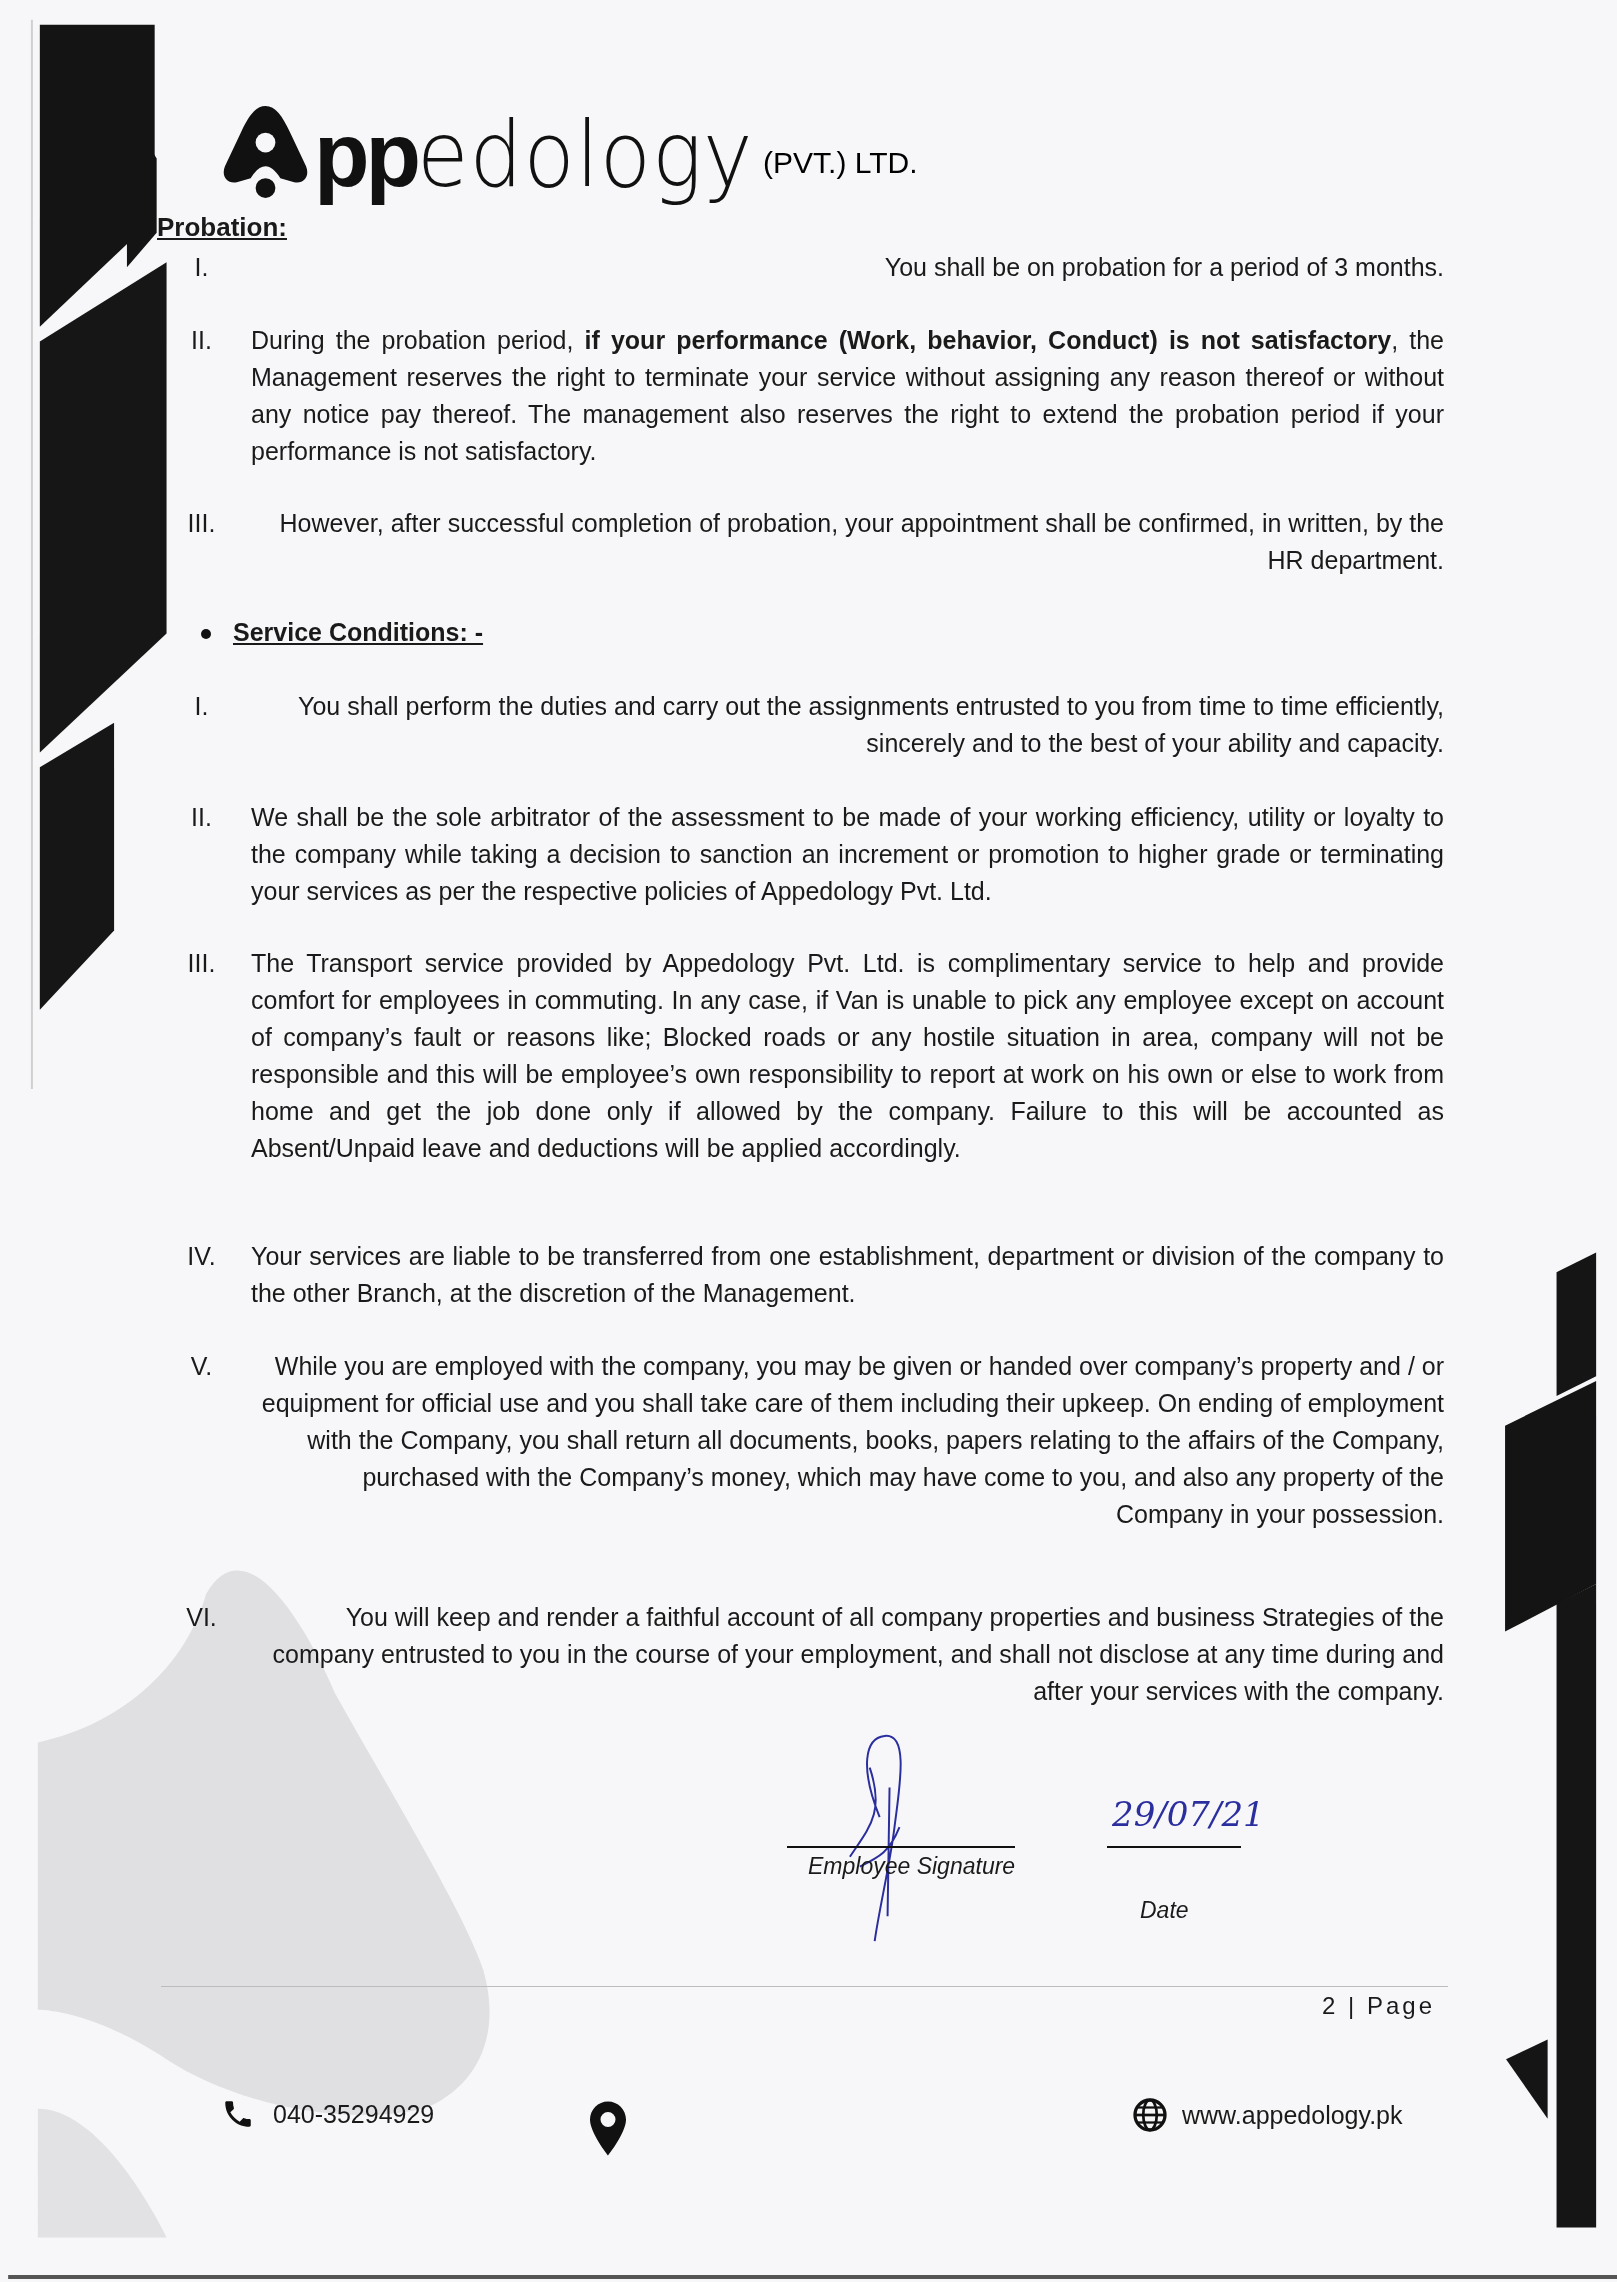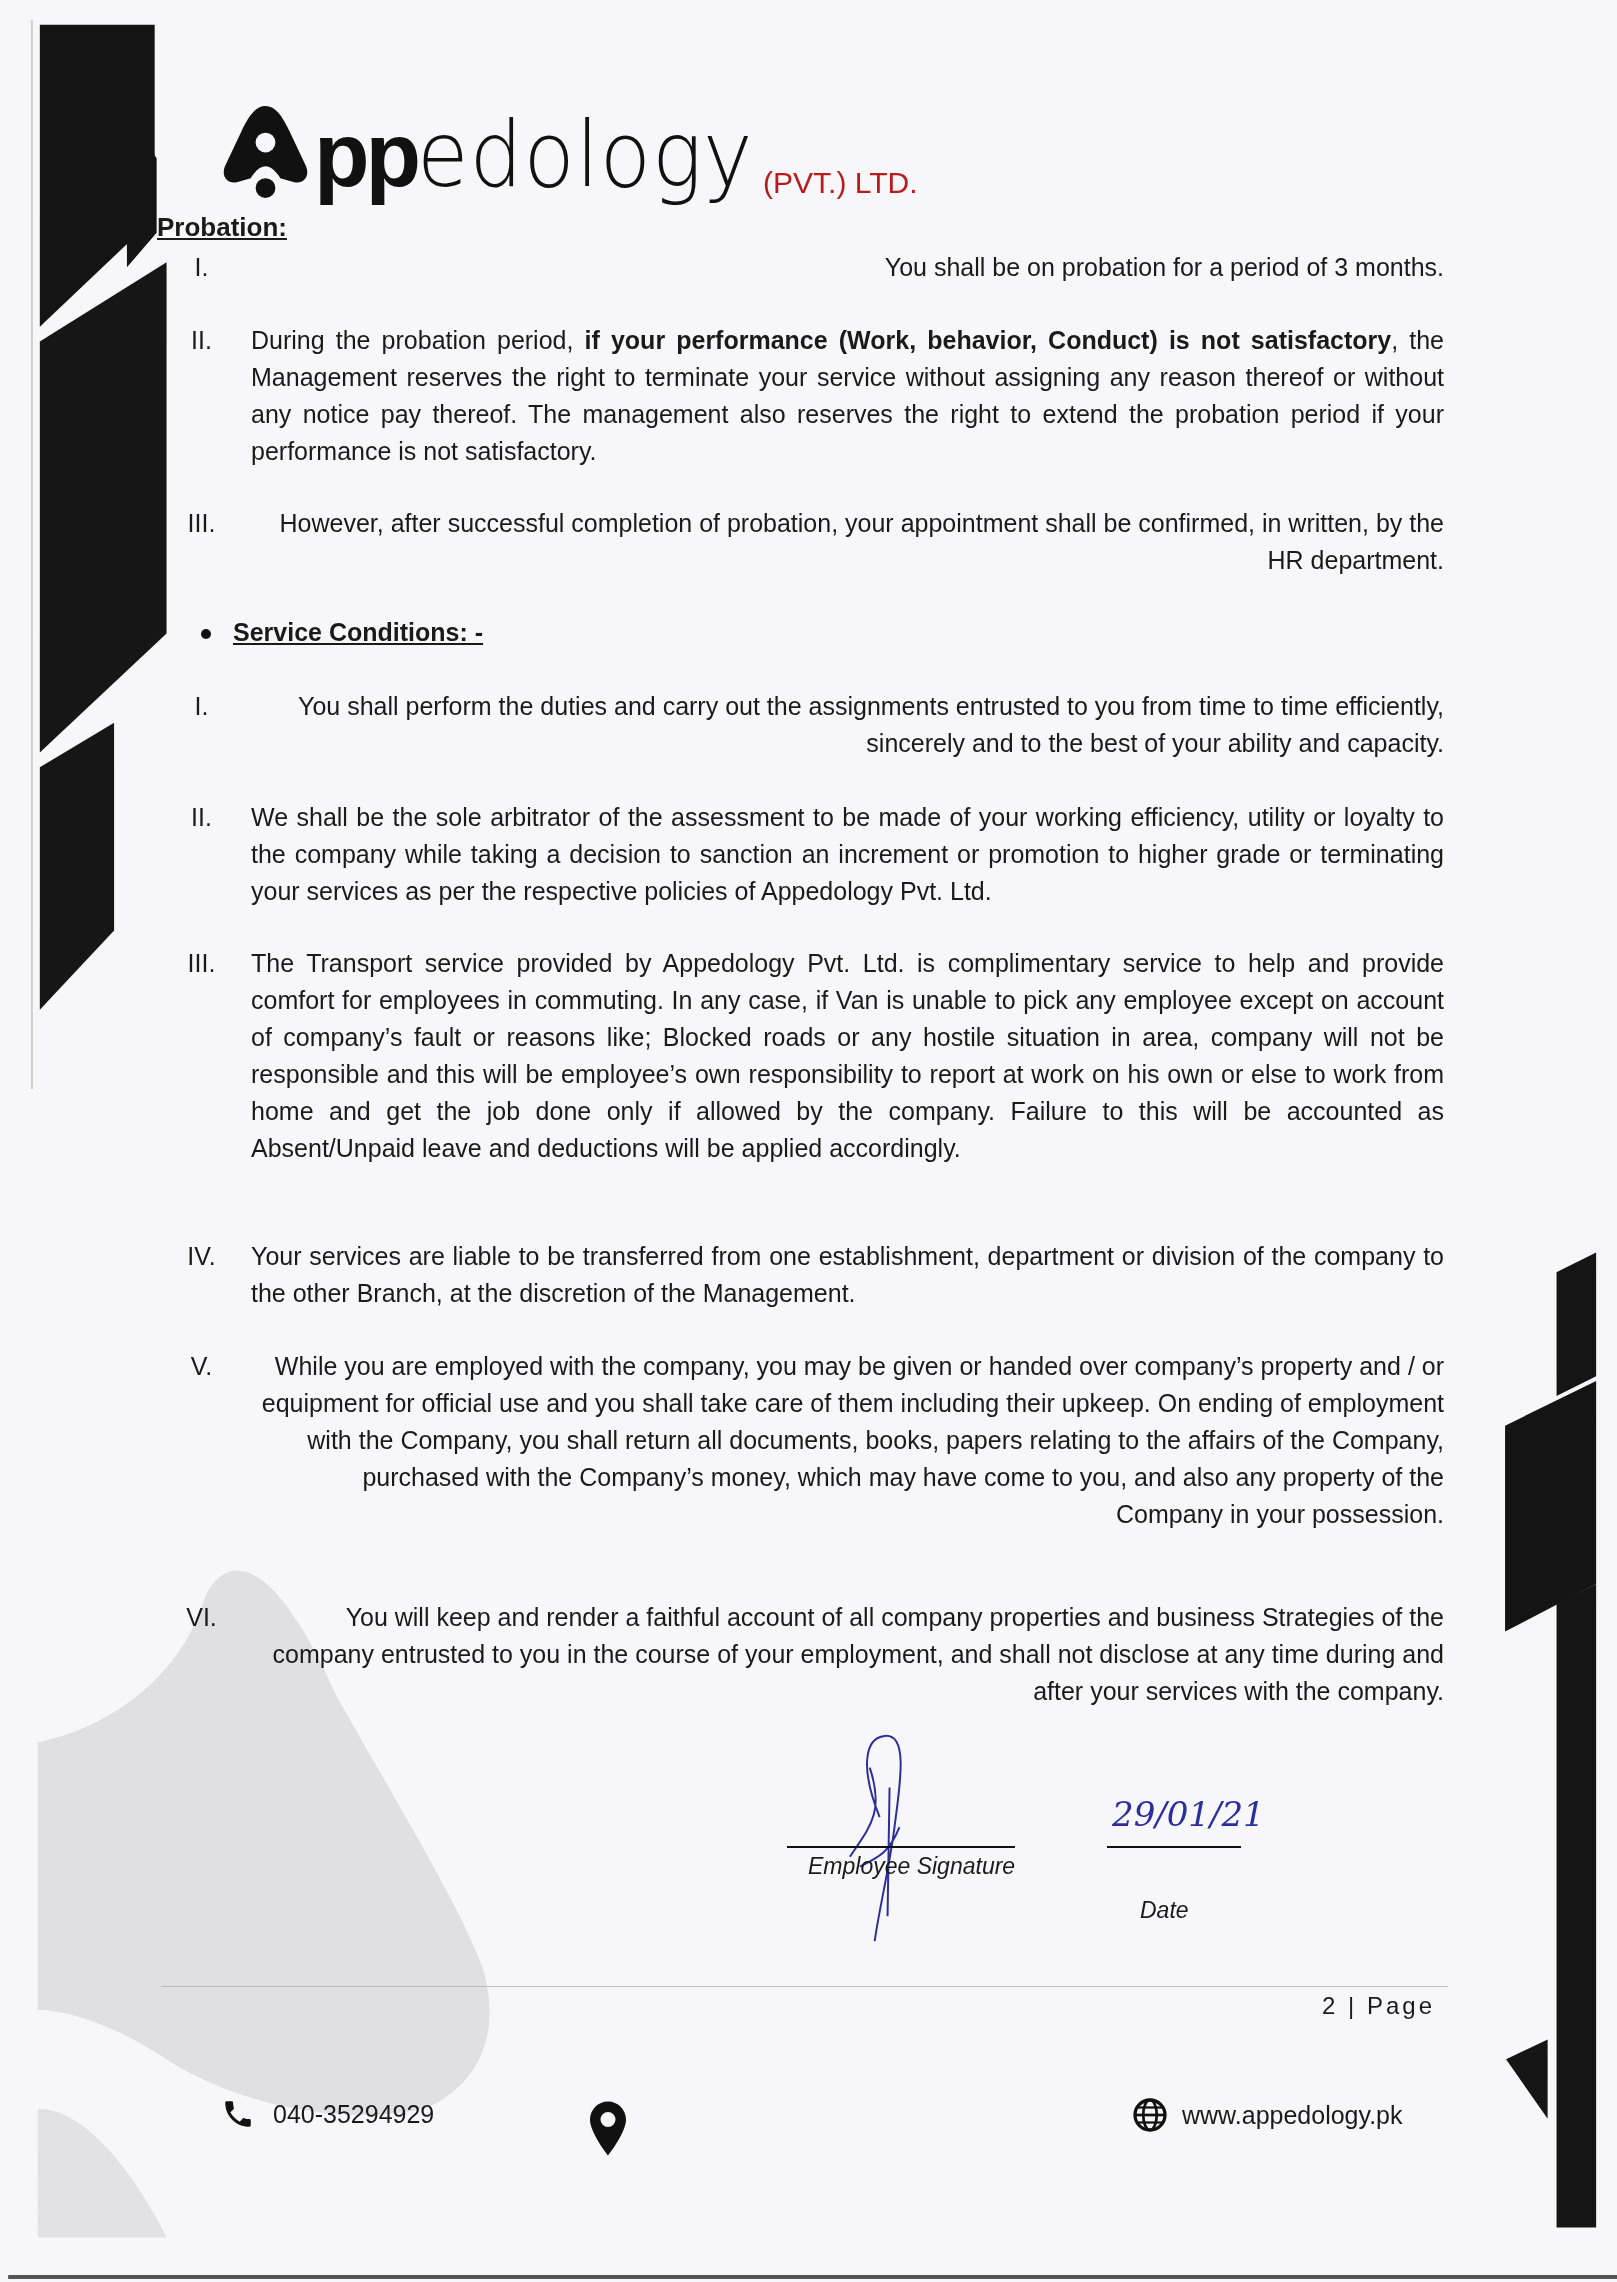--- a/index.html
+++ b/index.html
@@ -8,21 +8,21 @@
     background:#f7f7f9;
     font-family:"Liberation Sans", "DejaVu Sans", sans-serif;
     color:#1a1a1a;
   }
   .page { position:absolute; left:8px; top:0; width:1618px; height:2282px; }
   .deco { position:absolute; left:0; top:0; }
   .logo { position:absolute; left:213px; top:91px; height:109px; display:flex; align-items:flex-end; }
   .logo-mark { width:89px; height:99px; margin-right:4px; }
   .logo-pp { font-size:91px; font-weight:bold; letter-spacing:-4px; line-height:1; color:#111; }
   .logo-rest { font-size:91px; font-weight:normal; line-height:1; color:#111; letter-spacing:1px; font-family:"DejaVu Sans", sans-serif; font-weight:200; transform:scaleX(0.92); transform-origin:left bottom; }
-  .logo-suffix { font-size:30px; margin-left:-20px; margin-bottom:0; color:#b91c1c; }
+  .logo-suffix { font-size:30px; margin-left:-20px; margin-bottom:20px; color:#000000; }
   .heading { position:absolute; left:149px; top:212px; font-size:26px; font-weight:bold; text-decoration:underline; }
   .item { position:absolute; left:149px; width:1287px; font-size:25px; line-height:37px; }
   .item .num { position:absolute; left:0; width:89px; text-align:center; }
   .item .body { position:absolute; left:94px; width:1193px; text-align:justify; }
   .item .body.left { text-align:right; }
   .bold { font-weight:bold; }
   .sub-heading { position:absolute; left:193px; top:618px; font-size:25px; }
   .sub-heading .bullet { display:inline-block; width:10px; height:10px; border-radius:50%; background:#111; margin-right:22px; vertical-align:middle; }
   .sub-heading .label { font-weight:bold; text-decoration:underline; }
 
@@ -119,21 +119,21 @@
     <span class="num">VI.</span>
     <span class="body left">You will keep and render a faithful account of all company properties and business Strategies of the company entrusted to you in the course of your employment, and shall not disclose at any time during and after your services with the company.</span>
   </div>
 
   <svg style="position:absolute;left:832px;top:1728px;" width="109" height="218" viewBox="0 0 110 220">
     <path d="M40 90 C20 40 25 10 45 8 C70 5 60 60 55 100 C50 140 40 180 35 215 M50 60 L48 190 M20 140 C40 130 50 125 60 100 M10 130 C30 100 45 85 30 40" stroke="#2b2f9e" stroke-width="2" fill="none"></path>
   </svg>
   <div class="sig-line" style="left:779px;top:1846px;width:228px;"></div>
   <div class="sig-label" style="left:800px;top:1853px;">Employee Signature</div>
 
-  <div class="date-hand" style="left:1104px;top:1794px;">29/01/21</div>
+  <div class="date-hand" style="left:1104px;top:1794px;">29/07/21</div>
   <div class="sig-line" style="left:1099px;top:1846px;width:134px;"></div>
   <div class="sig-label" style="left:1132px;top:1853px;margin-top:44px;">Date</div>
 
   <div class="footer-rule"></div>
   <div class="page-num">
     <span>2</span> | <span>Page</span>
   </div>
 
   <div class="footer-item" style="left:213px;top:2097px;">
     <svg width="34" height="34" viewBox="0 0 24 24">

